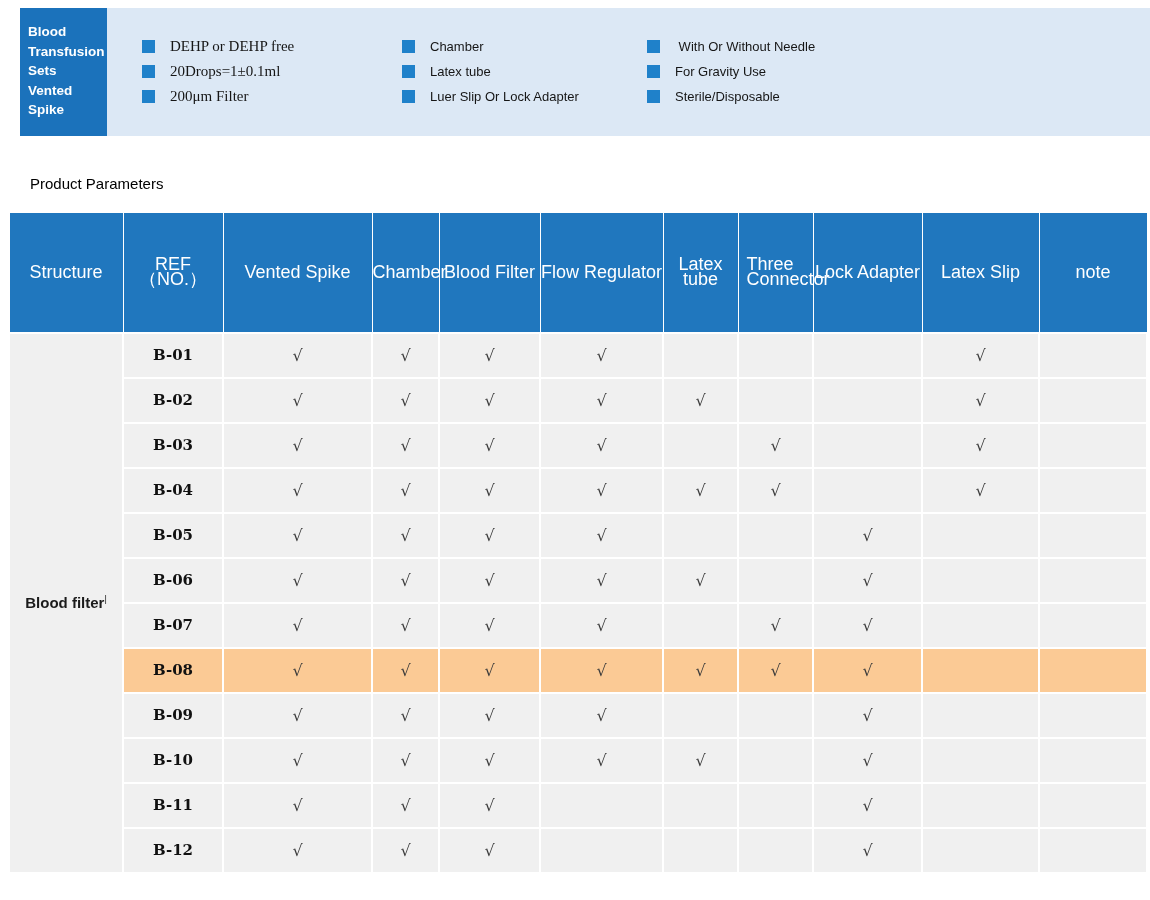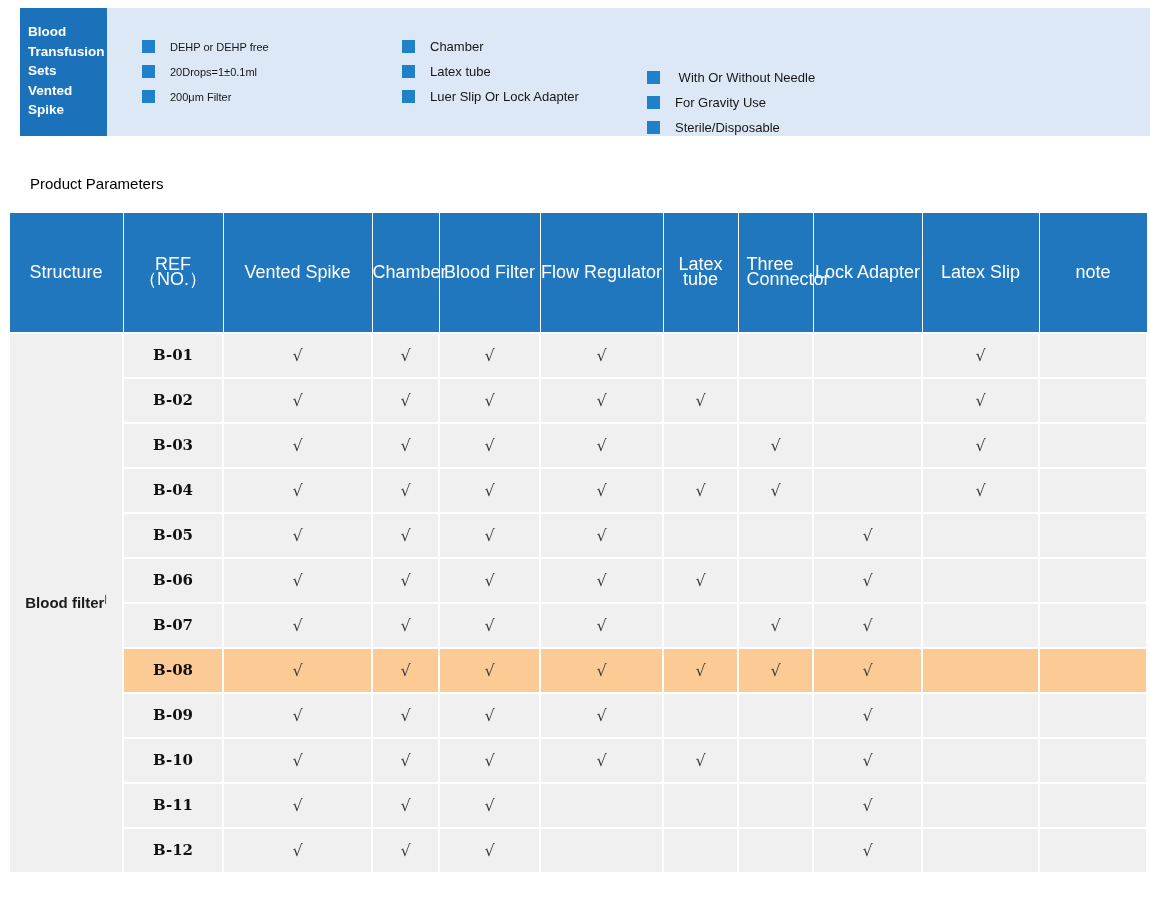--- a/index.html
+++ b/index.html
@@ -16,23 +16,23 @@
   }
   .banner-box {
     width:87px; flex:none; background:var(--box-blue,#1B72BB);
     color:#ffffff; font-weight:bold; font-size:13.5px; line-height:19.5px;
     padding:14px 4px 0 8px; white-space:pre-line;
   }
   .features { position:relative; flex:1; }
   .feature-col { position:absolute; top:31px; display:flex; flex-direction:column; gap:10px; }
   .feature-col.c0 { left:35px; }
   .feature-col.c1 { left:295px; }
-  .feature-col.c2 { left:540px;margin-top:31px; }
+  .feature-col.c2 { left:540px; }
   .feature-item { display:flex; align-items:center; height:15px; font-size:13px; color:#161616; white-space:pre; }
-  .feature-col.c0 .feature-item { font-family:Liberation Sans, sans-serif; font-size:11px; }
+  .feature-col.c0 .feature-item { font-family:Liberation Serif, serif; font-size:15px; }
   .bullet { width:13px; height:13px; background:var(--bullet-blue,#1F81CA); margin-right:15px; flex:none; }
 
   
   .section-title { position:absolute; left:30px; top:175px; font-size:15px; color:#000000; }
 
   
   table.params {
     position:absolute; left:8px; top:212px; width:1138px;
     border-collapse:collapse; table-layout:fixed;
   }

